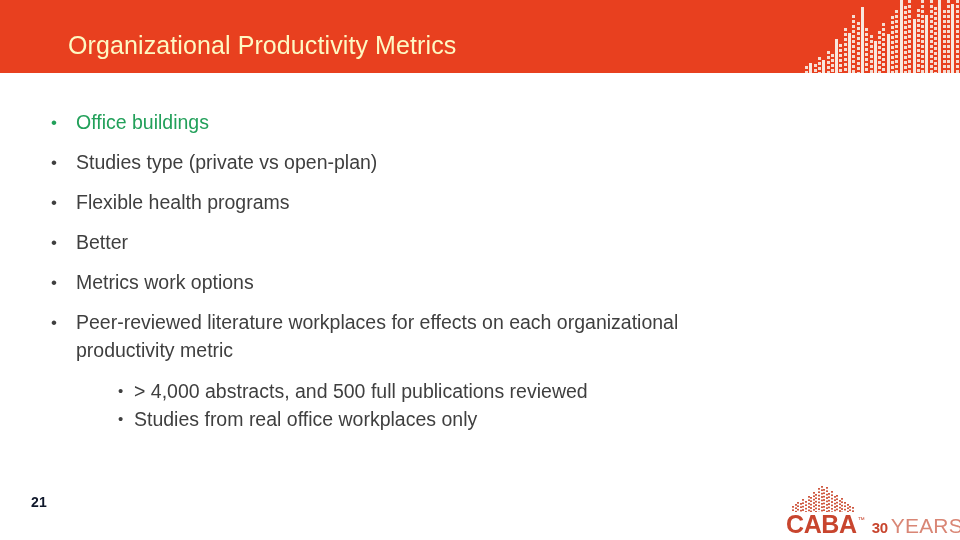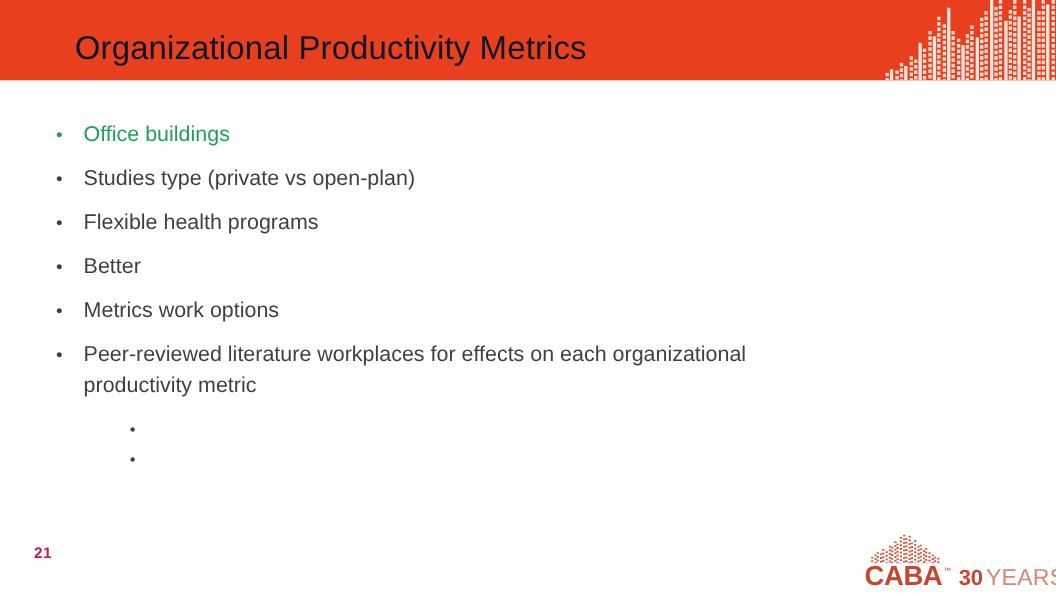--- a/index.html
+++ b/index.html
@@ -23,23 +23,23 @@
     top: 0;
     width: 960px;
     height: 73px;
     background: #e8401f;
     overflow: hidden;
   }
   #slide-title {
     position: absolute;
     left: 68px;
     top: 30px;
-    font-size: 30px;
+    font-size: 25px;
     line-height: 30px;
-    color: #0f172a;
+    color: #fef9c3;
     letter-spacing: 0.1px;
     white-space: nowrap;
     font-weight: 400;
   }
 
   
   #header-skyline {
     position: absolute;
     right: 0;
     top: 0;
@@ -125,21 +125,21 @@
     max-width: 510px;
   }
 
   
   #page-number {
     position: absolute;
     left: 31px;
     top: 494px;
     font-size: 14px;
     font-weight: bold;
-    color: #be185d;
+    color: #0f172a;
     letter-spacing: 0.3px;
   }
 
   #caba-logo {
     position: absolute;
     left: 786px;
     top: 486px;
     width: 160px;
     height: 48px;
   }
@@ -177,21 +177,21 @@
     letter-spacing: -0.4px;
   }
   .wm-tm {
     font-size: 7px;
     color: #c8452e;
     margin-left: 1px;
     position: relative;
     top: -11px;
   }
   .wm-30 {
-    font-size: 20px;
+    font-size: 15px;
     font-weight: bold;
     color: #c8452e;
     margin-left: 7px;
     letter-spacing: -0.3px;
   }
   .wm-years {
     font-size: 21px;
     font-weight: 400;
     color: #d98675;
     margin-left: 3px;
@@ -265,23 +265,25 @@
         <span class="marker">•</span>
         <span class="btext">Metrics work options</span>
       </div>
       <div class="bullet-row">
         <span class="marker">•</span>
         <span class="btext">Peer-reviewed literature workplaces for effects on each organizational productivity metric</span>
       </div>
       <div id="sub-list">
         <div class="sub-row">
           <span class="marker">•</span>
+          <span class="btext">&gt; 4,000 abstracts, and 500 full publications reviewed</span>
         </div>
         <div class="sub-row">
           <span class="marker">•</span>
+          <span class="btext">Studies from real office workplaces only</span>
         </div>
       </div>
     </div>
 </div>
 
 <div id="page-number">21</div>
 
 <div id="caba-logo">
   <div id="logo-mark">
       <div class="lm-bar" style="left: 0px; height: 6px;"></div>

